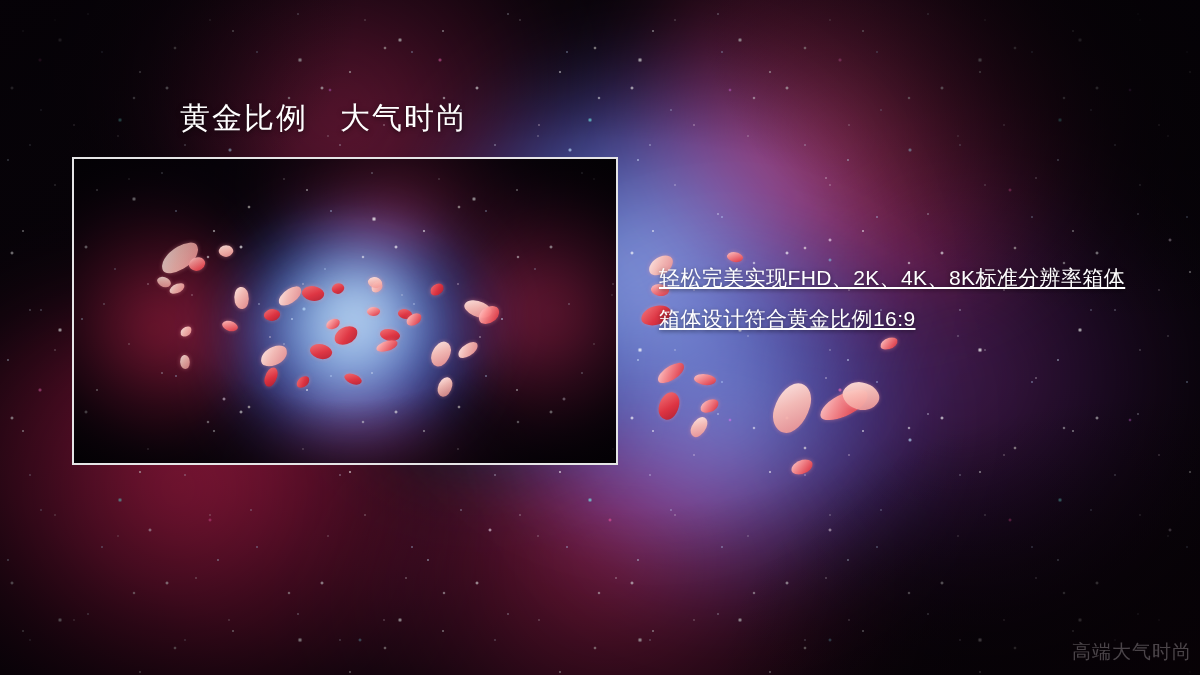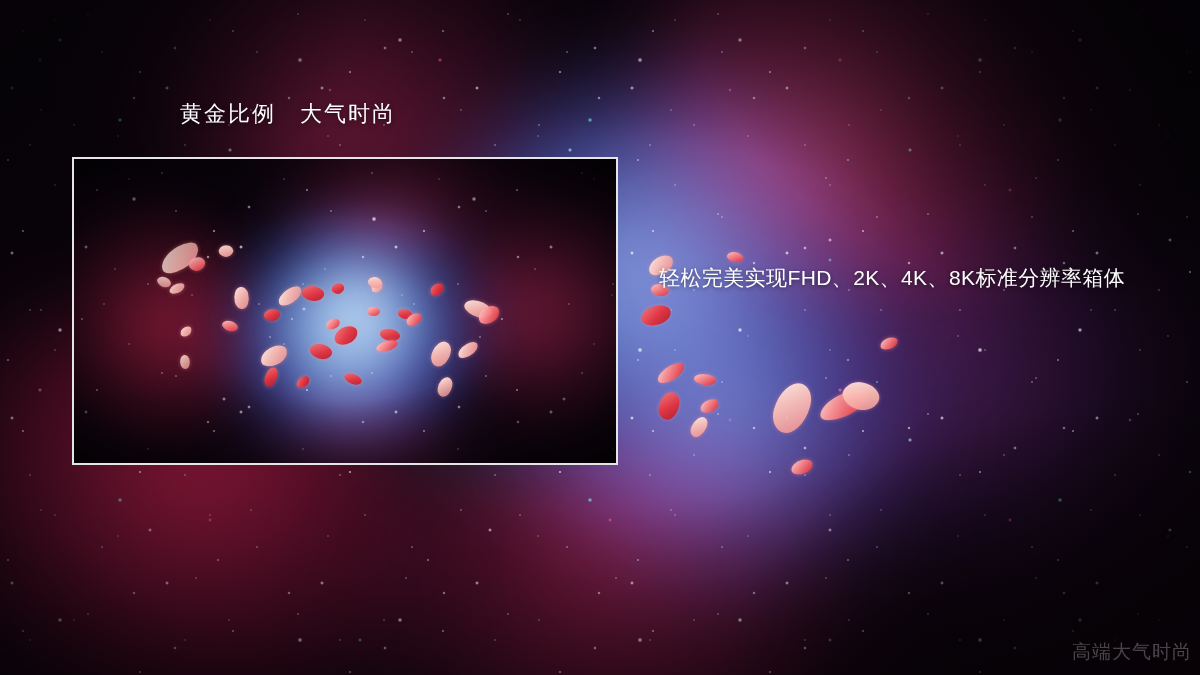--- a/index.html
+++ b/index.html
@@ -280,40 +280,41 @@
       rgba(250,120,120,0.95) 0%,
       rgba(226,50,62,0.96) 55%,
       rgba(178,28,46,0.95) 100%);
   }
 
   
   #slide-title {
     position: absolute;
     left: 180px;
     top: 101px;
-    font-size: 22px;
+    font-size: 30px;
     line-height: 1.15;
     color: #ffffff;
     letter-spacing: 2px;
     white-space: pre;
     text-shadow: 0 1px 5px rgba(0,0,0,0.55);
   }
   #body-copy {
     position: absolute;
     left: 659px;
     top: 257px;
     width: 520px;
   }
   #body-copy .line {
     font-size: 21px;
     line-height: 41px;
     color: #ffffff;
     letter-spacing: 0.4px;
     white-space: pre;
     text-shadow: 0 1px 4px rgba(0,0,0,0.5);
+    text-decoration: underline;
   }
   #watermark {
     position: absolute;
     right: 8px;
     bottom: 10px;
     font-size: 19px;
     letter-spacing: 1px;
     color: rgba(168,160,165,0.42);
     white-space: pre;
   }
@@ -409,17 +410,18 @@
         <div class="petal pale" style="left: 364px; top: 218px; width: 14px; height: 20px; transform: rotate(10deg);"></div>
         <div class="petal pale" style="left: 106px; top: 196px; width: 10px; height: 14px; transform: rotate(-16deg);"></div>
       </div>
     <div class="inner-layer in-vignette"></div>
   </div>
 
   <div id="slide-title">黄金比例　大气时尚</div>
 
   <div id="body-copy">
     <div class="line">轻松完美实现FHD、2K、4K、8K标准分辨率箱体</div>
+    <div class="line">箱体设计符合黄金比例16:9</div>
   </div>
 
   <div id="watermark">高端大气时尚</div>
 
 </div>
 
 </body></html>

